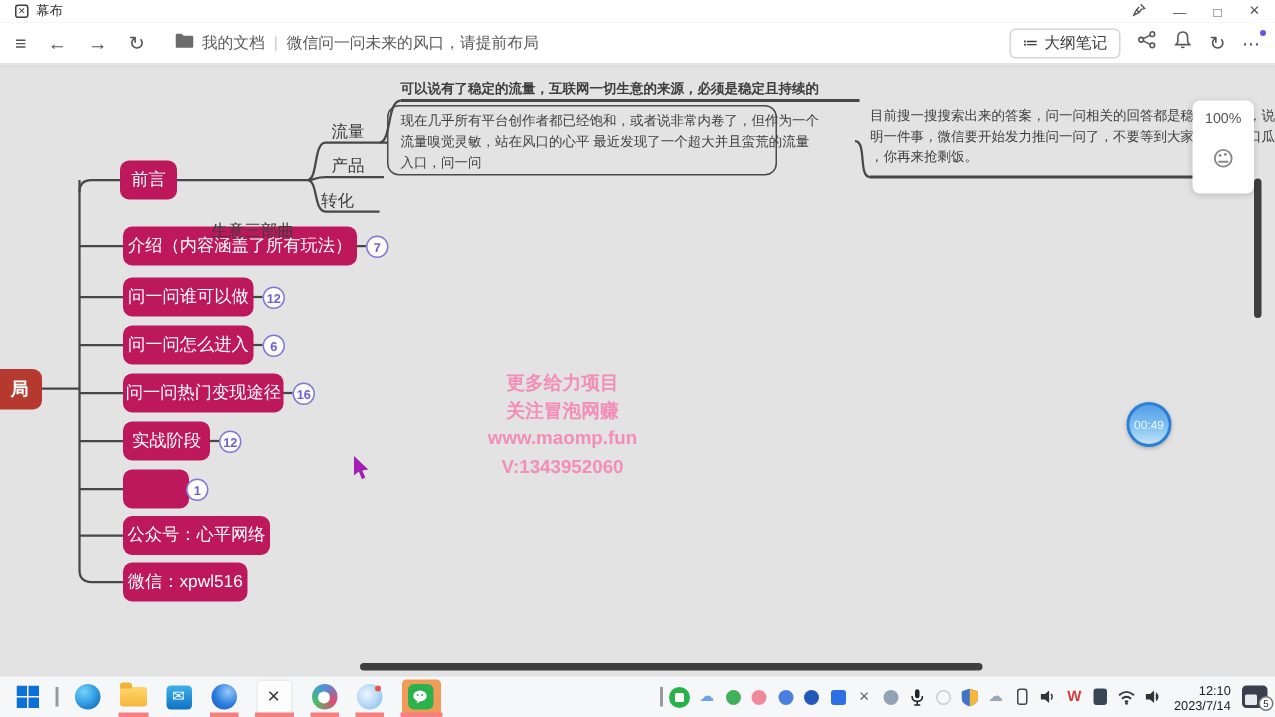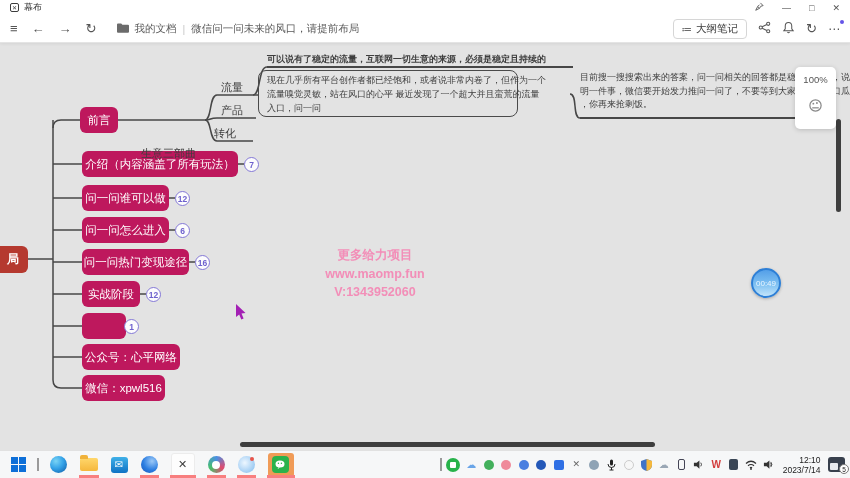--- a/index.html
+++ b/index.html
@@ -258,20 +258,21 @@
 流量嗅觉灵敏，站在风口的心平 最近发现了一个超大并且蛮荒的流量
 入口，问一问</div>
 
   <div class="mm-note" style="left:580px; top:28px; width:300px;">目前搜一搜搜索出来的答案，问一问相关的回答都是稳居第一的，说
 明一件事，微信要开始发力推问一问了，不要等到大家把这个风口瓜分完
 ，你再来抢剩饭。</div>
   <div class="mm-underline" style="left:580px; top:74px; width:232px;"></div>
 
   <div class="watermark">
     <div>更多给力项目</div>
+    <div>关注冒泡网赚</div>
     <div>www.maomp.fun</div>
     <div>V:1343952060</div>
   </div>
 
   <div class="zoom-panel">
     <span class="zoom-pct">100%</span>
     <span class="palette-ico">
       <svg width="15" height="15" viewBox="0 0 16 16">
           <circle cx="8" cy="8" r="6" fill="none" stroke="#888" stroke-width="1.3"></circle>
           <circle cx="5.7" cy="6" r="1" fill="#888"></circle>

